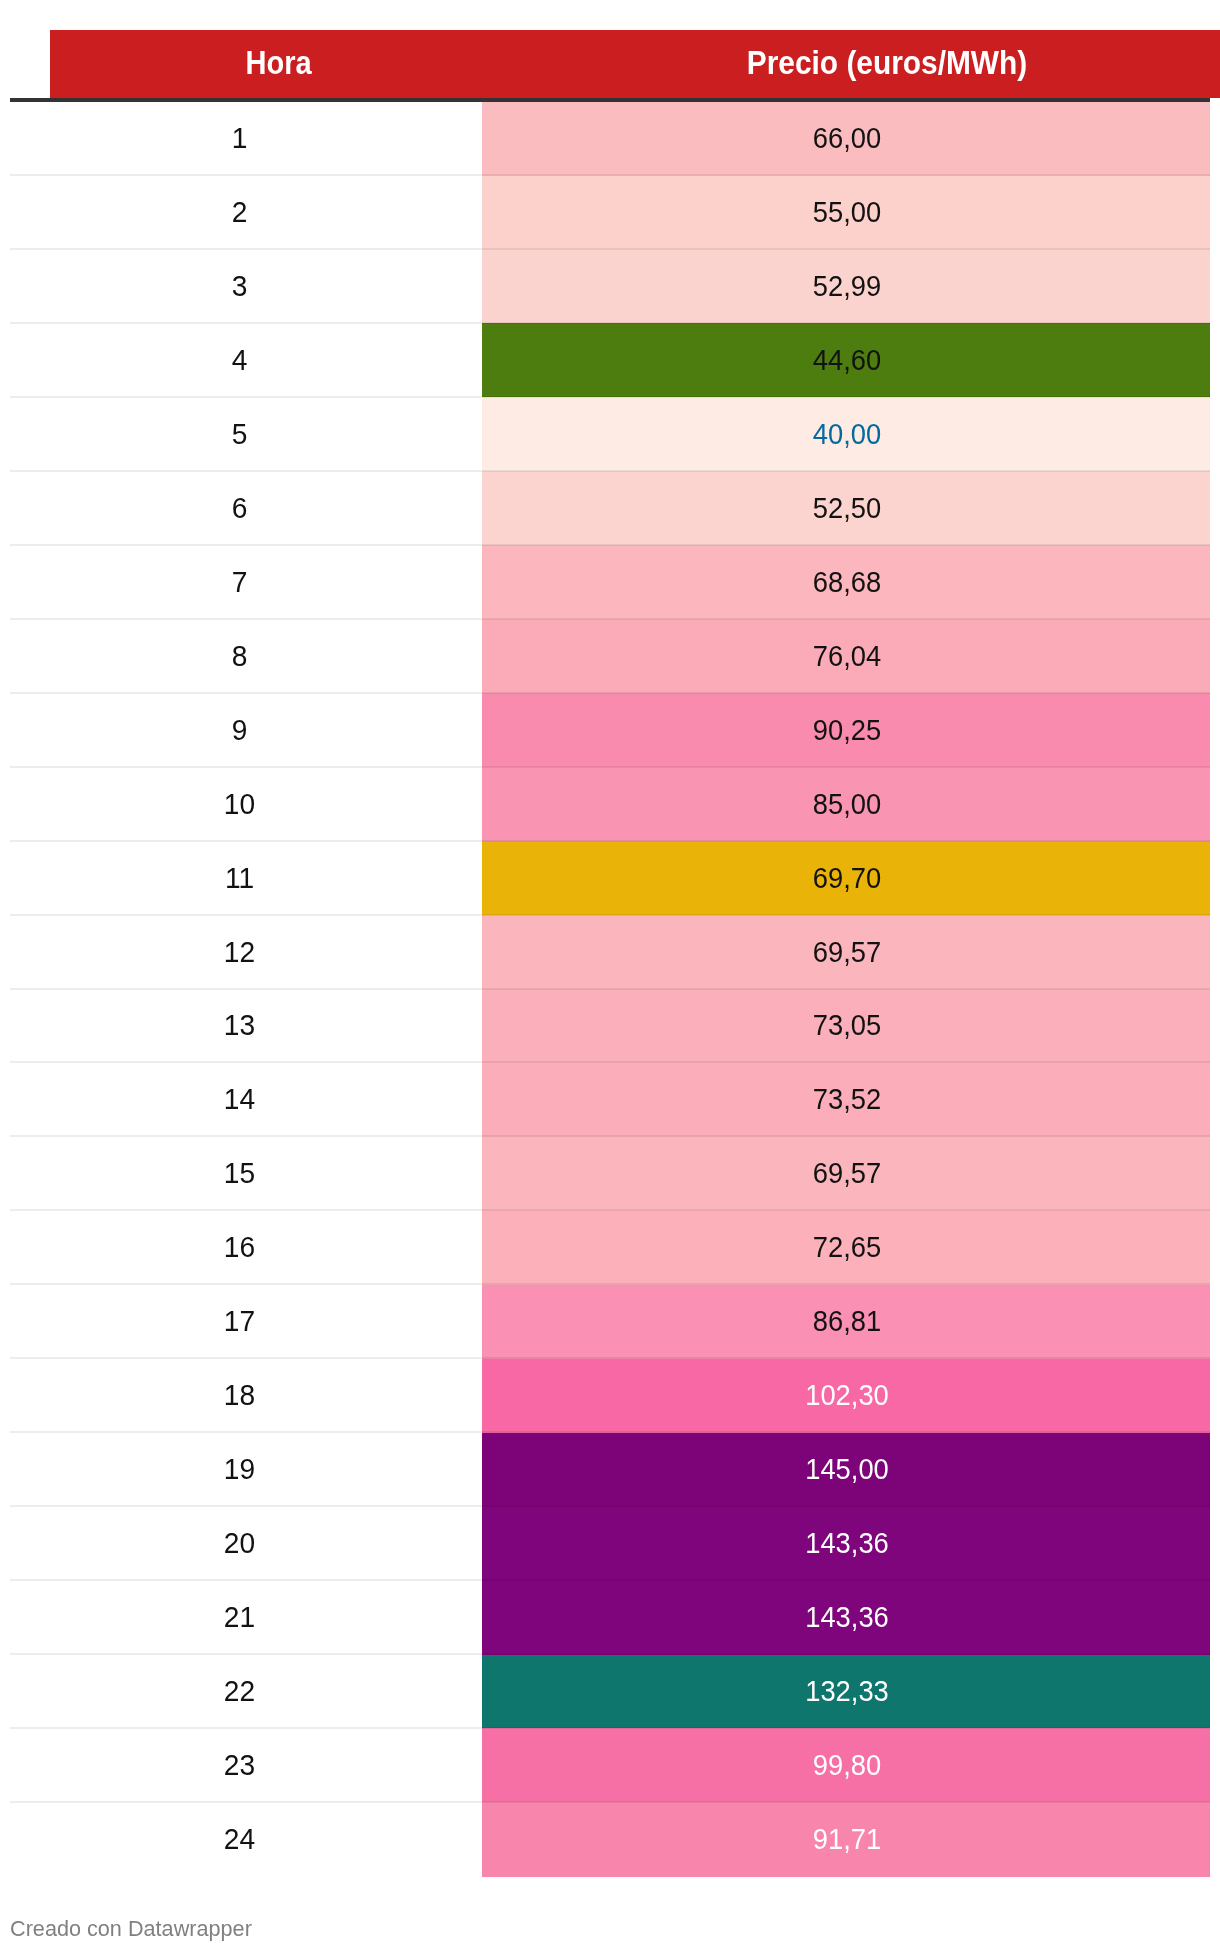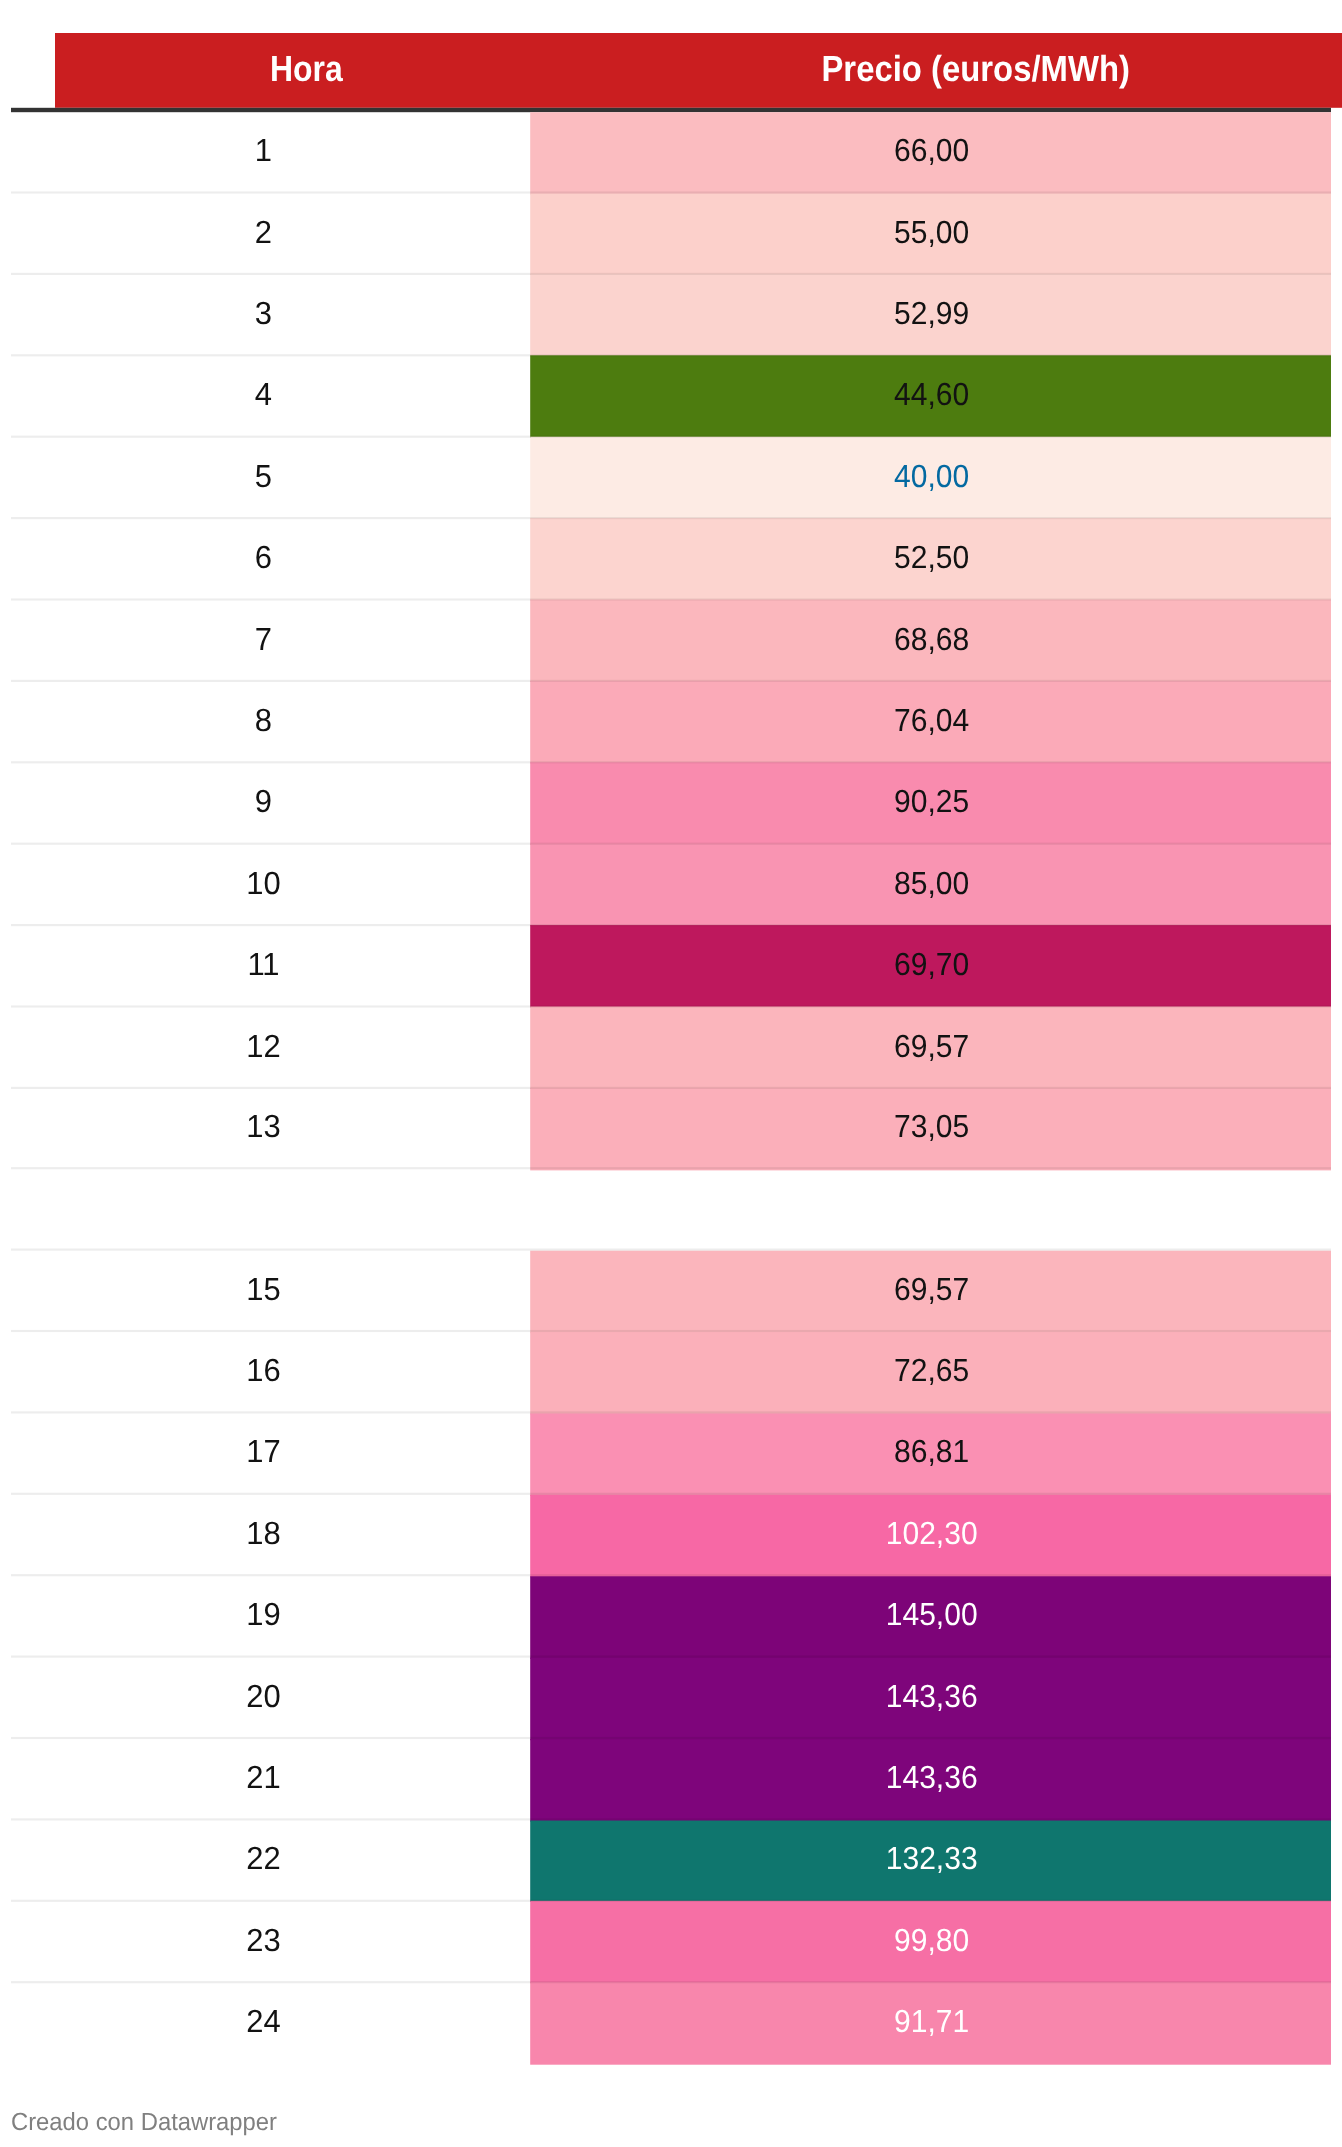--- a/index.html
+++ b/index.html
@@ -202,38 +202,46 @@
           <span>10</span>
         </div>
         <div class="cell cell-precio" style="background: rgb(249, 148, 178); color: rgb(18, 18, 18);">
           <span>85,00</span>
         </div>
       </div>
       <div class="row" style="top: 739.5px; height: 74.95px;">
         <div class="cell cell-hora">
           <span>11</span>
         </div>
-        <div class="cell cell-precio" style="background: #be185d; color: rgb(18, 18, 18);">
+        <div class="cell cell-precio" style="background: #eab308; color: rgb(18, 18, 18);">
           <span>69,70</span>
         </div>
       </div>
       <div class="row" style="top: 813.45px; height: 74.95px;">
         <div class="cell cell-hora">
           <span>12</span>
         </div>
         <div class="cell cell-precio" style="background: rgb(251, 181, 188); color: rgb(18, 18, 18);">
           <span>69,57</span>
         </div>
       </div>
       <div class="row" style="top: 887.4px; height: 74.95px;">
         <div class="cell cell-hora">
           <span>13</span>
         </div>
         <div class="cell cell-precio" style="background: rgb(251, 175, 186); color: rgb(18, 18, 18);">
           <span>73,05</span>
+        </div>
+      </div>
+      <div class="row" style="top: 961.35px; height: 74.95px;">
+        <div class="cell cell-hora">
+          <span>14</span>
+        </div>
+        <div class="cell cell-precio" style="background: rgb(251, 174, 186); color: rgb(18, 18, 18);">
+          <span>73,52</span>
         </div>
       </div>
       <div class="row" style="top: 1035.3px; height: 74.95px;">
         <div class="cell cell-hora">
           <span>15</span>
         </div>
         <div class="cell cell-precio" style="background: rgb(251, 181, 188); color: rgb(18, 18, 18);">
           <span>69,57</span>
         </div>
       </div>

